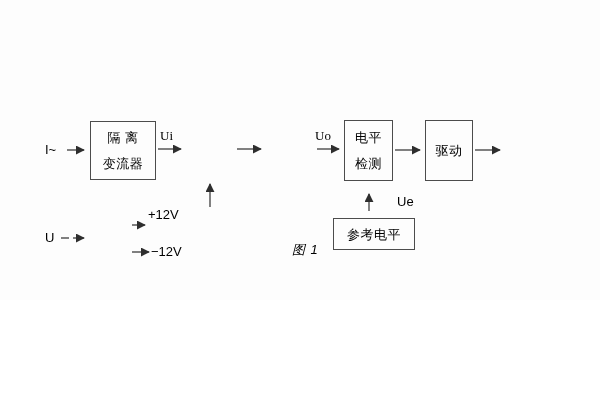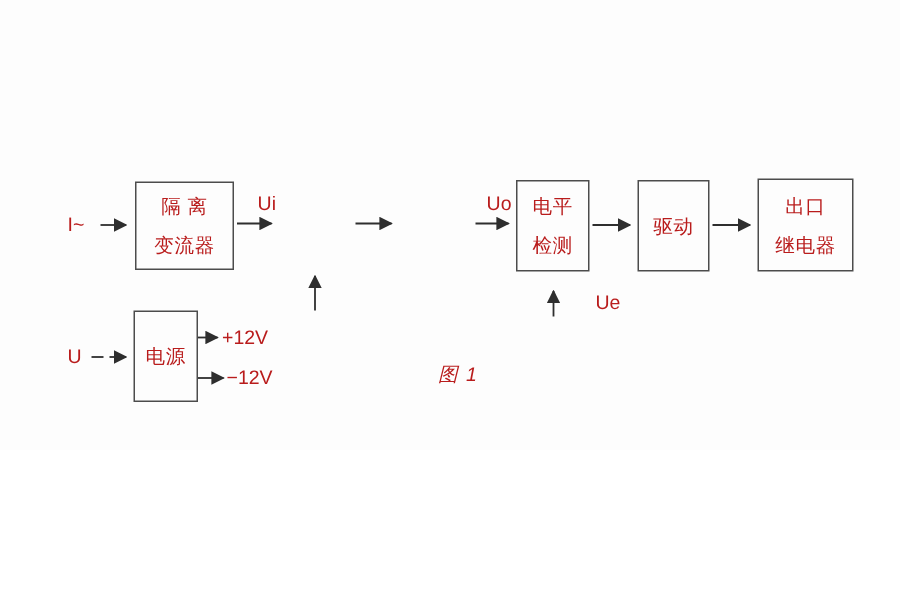--- a/index.html
+++ b/index.html
@@ -2,21 +2,21 @@
 <html><head>
 <meta charset="utf-8">
 <style>
   html,body{margin:0;padding:0;}
   .screen{
     position:relative;
     width:600px;height:300px;
     background:#fdfdfd;
     overflow:hidden;
     font-family:"Liberation Sans","DejaVu Sans",sans-serif;
-    color:#b91c1c;
+    color:#000000;
   }
   .wires{position:absolute;left:0;top:0;width:600px;height:400px;}
   .block{
     position:absolute;
     box-sizing:border-box;
     border:1px solid #4c4c4c;
     background:#fdfdfd;
     display:flex;
     flex-direction:column;
     align-items:center;
@@ -26,21 +26,21 @@
     line-height:1;
     letter-spacing:0.5px;
     white-space:nowrap;
   }
   .sig{
     position:absolute;
     font-size:13px;
     line-height:1;
     white-space:nowrap;
   }
-  .sig.center{text-align:right;}
+  .sig.center{text-align:left;font-family:Liberation Serif, serif;}
   .caption{
     position:absolute;
     font-size:13px;
     line-height:1;
     letter-spacing:1px;
     white-space:nowrap;
     font-style:italic;
   }
 </style>
 </head>
@@ -79,34 +79,30 @@
 
   <div class="block" style="left:425px;top:120px;width:48px;height:61px">
     <span>驱动</span>
   </div>
 
   <div class="block" style="left:344px;top:120px;width:49px;height:61px">
     <span>电平</span>
     <span>检测</span>
   </div>
 
-  <div class="block" style="left:505px;top:119px;width:64px;height:62px">
-    <span>出口</span>
-    <span>继电器</span>
-  </div>
-
-  <div class="block" style="left:89px;top:207px;width:43px;height:61px">
-    <span>电源</span>
-  </div>
 
 
+
+  <div class="block" style="left:333px;top:218px;width:82px;height:32px">
+    <span>参考电平</span>
+  </div>
 
   <span class="sig" style="left:45px;top:143px">I~</span>
   <span class="sig center" style="left:160px;top:129px;width:24px">Ui</span>
   <span class="sig center" style="left:315px;top:129px;width:26px">Uo</span>
   <span class="sig" style="left:397px;top:195px">Ue</span>
   <span class="sig" style="left:45px;top:231px">U</span>
-  <span class="sig" style="left:148px;top:218px">+12V</span>
+  <span class="sig" style="left:148px;top:208px">+12V</span>
   <span class="sig" style="left:151px;top:245px">−12V</span>
 
   <span class="caption" style="left:292px;top:243px">图 1</span>
 
 </div>
 
 </body></html>

